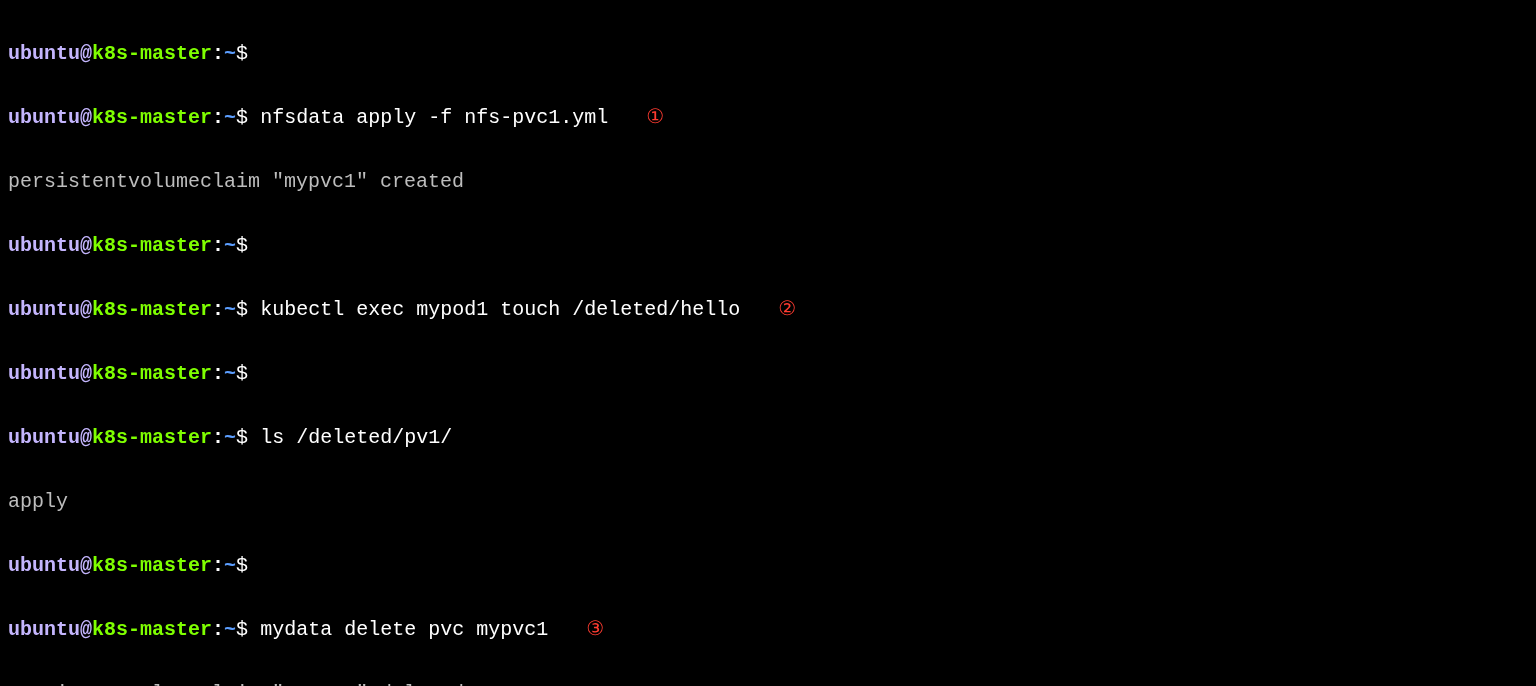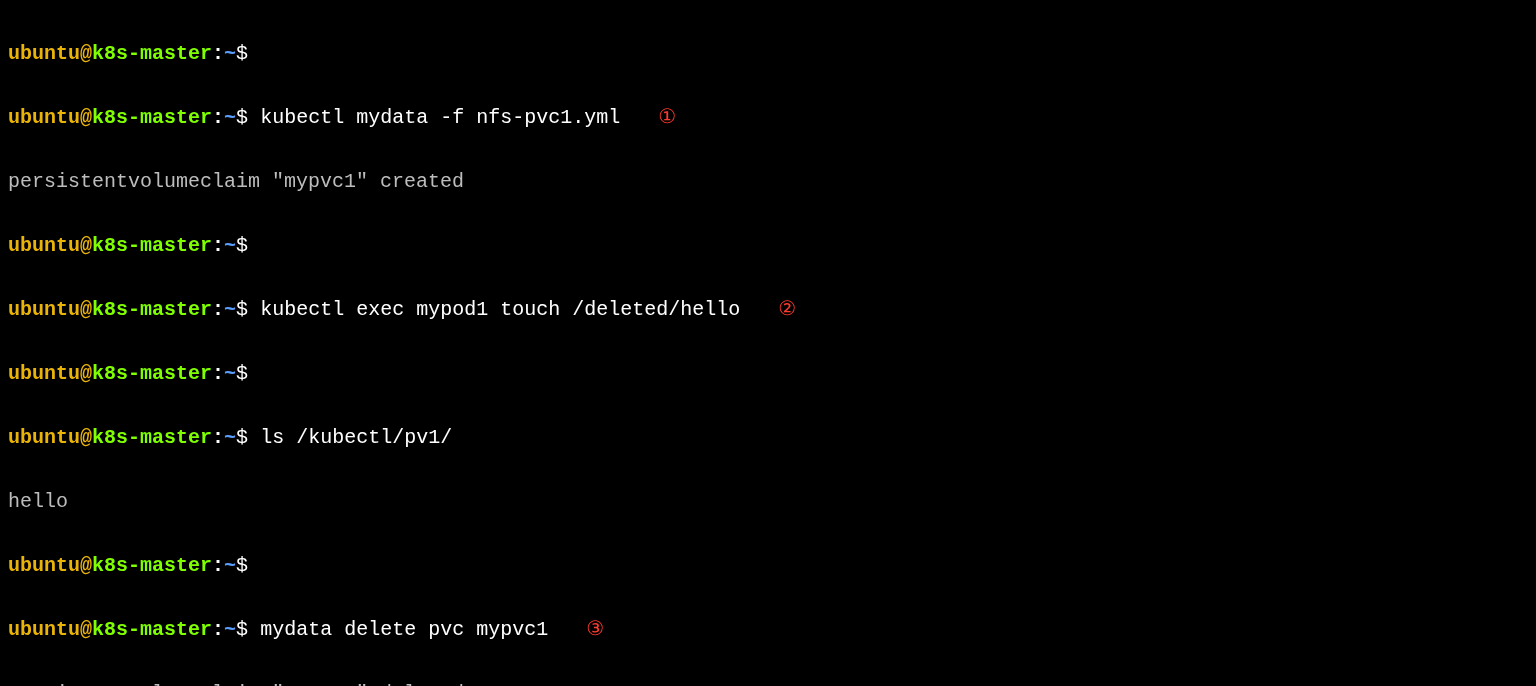--- a/index.html
+++ b/index.html
@@ -12,47 +12,47 @@
     line-height: 1.6;
     width: 1536px;
     height: 686px;
     overflow: hidden;
   }
   .terminal {
     padding: 6px 8px;
     white-space: pre;
     font-variant-ligatures: none;
   }
-  .user   { color: #eab308; font-weight: bold; }
+  .user   { color: #c4b5fd; font-weight: bold; }
   .host   { color: #7fff00; font-weight: bold; text-align: center; }
   .colon  { color: #fff; font-weight: bold;}
   .tilde  { color: #5c9eff; font-weight: bold; }
   .dollar { color: #fff; }
   .cmd    { color: #fff; }
   .out    { color: #bdbdbd; }
   .ann    { color: #ff3b30; }
   .ann.circ {
     display: inline-block;
     width: 1.1em;
     text-align: center;
   }
   .line { display: block; }
 </style>
 </head>
 <body>
 
 <div class="terminal">
 <span class="line"><span class="user">ubuntu</span><span class="user">@</span><span class="host">k8s-master</span><span class="colon">:</span><span class="tilde">~</span><span class="dollar">$</span> <span class="cmd"></span></span>
-<span class="line"><span class="user">ubuntu</span><span class="user">@</span><span class="host">k8s-master</span><span class="colon">:</span><span class="tilde">~</span><span class="dollar">$</span> <span class="cmd">kubectl mydata -f nfs-pvc1.yml</span>   <span class="ann circ">①</span></span>
+<span class="line"><span class="user">ubuntu</span><span class="user">@</span><span class="host">k8s-master</span><span class="colon">:</span><span class="tilde">~</span><span class="dollar">$</span> <span class="cmd">nfsdata apply -f nfs-pvc1.yml</span>   <span class="ann circ">①</span></span>
 <span class="line out">persistentvolumeclaim "mypvc1" created</span>
 <span class="line"><span class="user">ubuntu</span><span class="user">@</span><span class="host">k8s-master</span><span class="colon">:</span><span class="tilde">~</span><span class="dollar">$</span> <span class="cmd"></span></span>
 <span class="line"><span class="user">ubuntu</span><span class="user">@</span><span class="host">k8s-master</span><span class="colon">:</span><span class="tilde">~</span><span class="dollar">$</span> <span class="cmd">kubectl exec mypod1 touch /deleted/hello</span>   <span class="ann circ">②</span></span>
 <span class="line"><span class="user">ubuntu</span><span class="user">@</span><span class="host">k8s-master</span><span class="colon">:</span><span class="tilde">~</span><span class="dollar">$</span> <span class="cmd"></span></span>
-<span class="line"><span class="user">ubuntu</span><span class="user">@</span><span class="host">k8s-master</span><span class="colon">:</span><span class="tilde">~</span><span class="dollar">$</span> <span class="cmd">ls /kubectl/pv1/</span></span>
-<span class="line out">hello</span>
+<span class="line"><span class="user">ubuntu</span><span class="user">@</span><span class="host">k8s-master</span><span class="colon">:</span><span class="tilde">~</span><span class="dollar">$</span> <span class="cmd">ls /deleted/pv1/</span></span>
+<span class="line out">apply</span>
 <span class="line"><span class="user">ubuntu</span><span class="user">@</span><span class="host">k8s-master</span><span class="colon">:</span><span class="tilde">~</span><span class="dollar">$</span> <span class="cmd"></span></span>
 <span class="line"><span class="user">ubuntu</span><span class="user">@</span><span class="host">k8s-master</span><span class="colon">:</span><span class="tilde">~</span><span class="dollar">$</span> <span class="cmd">mydata delete pvc mypvc1</span>   <span class="ann circ">③</span></span>
 <span class="line out">persistentvolumeclaim "mypvc1" deleted</span>
 
 
 
 
 
 
 

